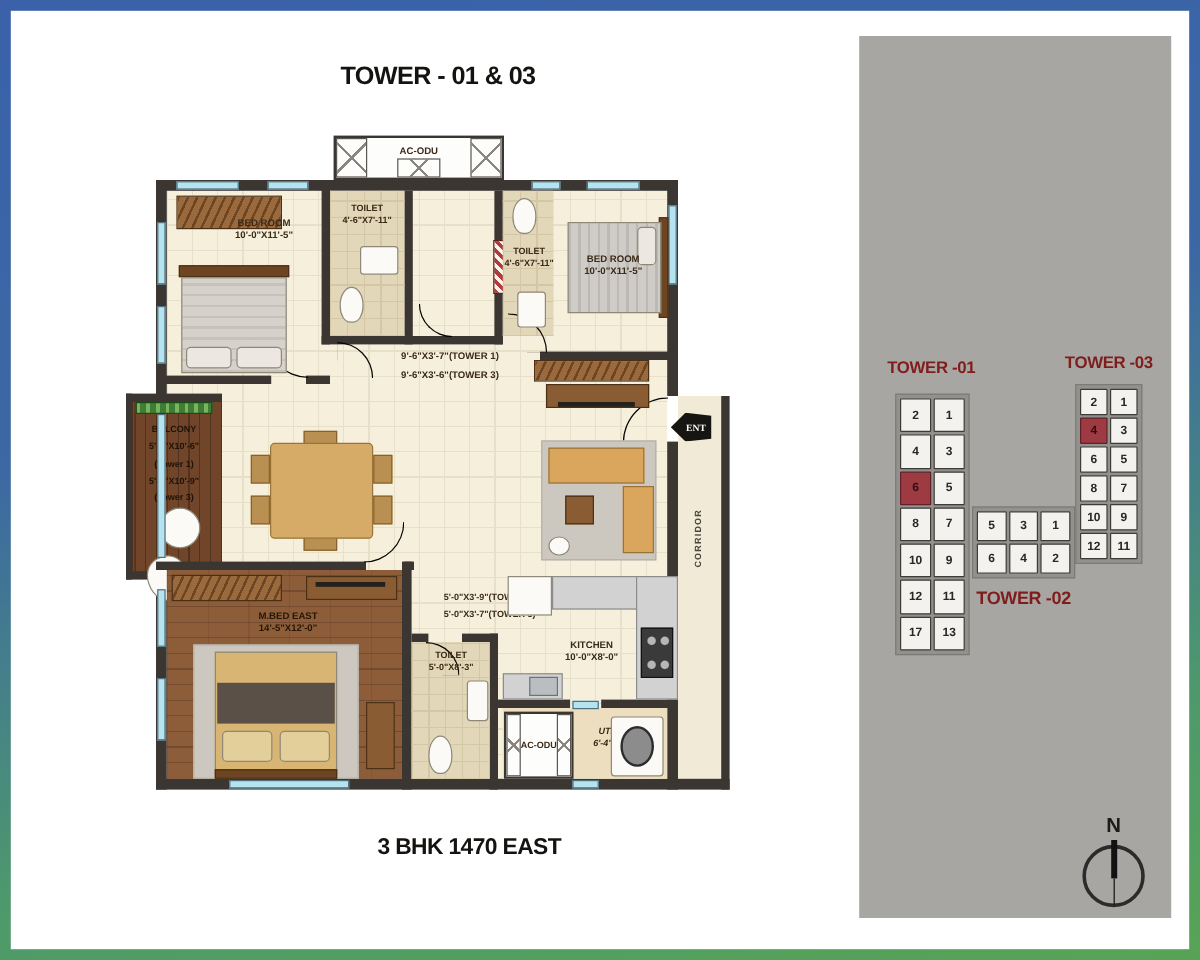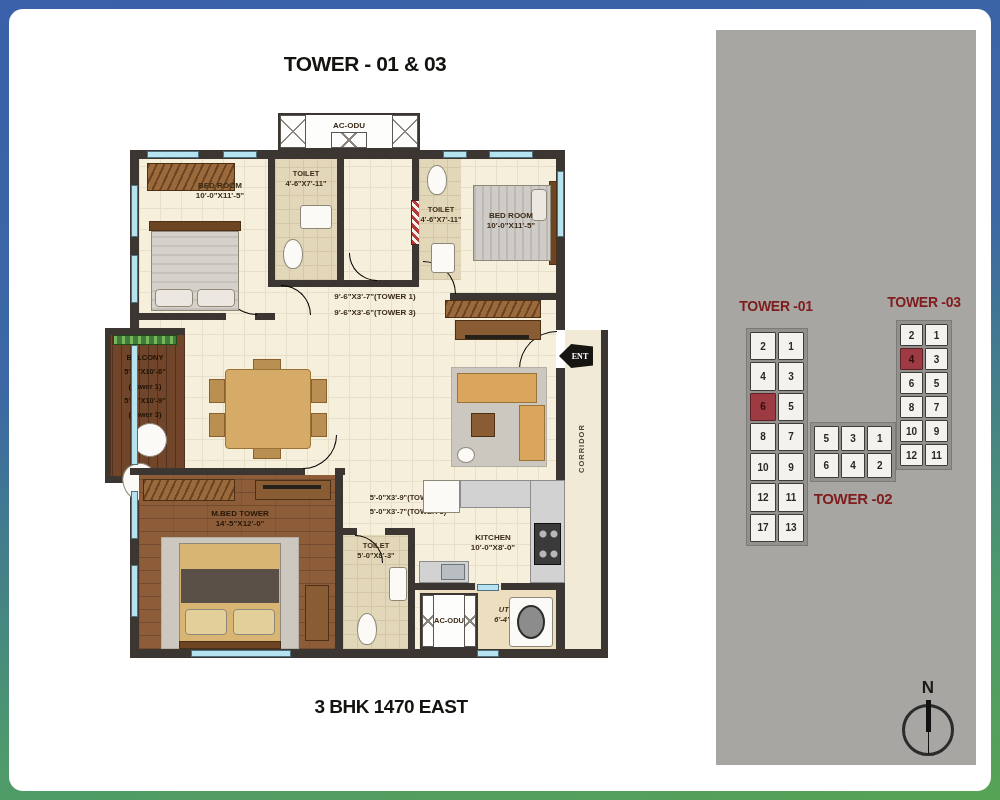--- a/index.html
+++ b/index.html
@@ -1,19 +1,19 @@
 <!DOCTYPE html>
 <html><head>
 <meta charset="utf-8">
 <style>
   * { margin:0; padding:0; box-sizing:border-box; }
   body { font-family:"Liberation Sans", sans-serif; }
   .frame { position:relative; width:1000px; height:800px;
            background:linear-gradient(170deg,#3a61a9 0%,#3c68a4 40%,#4e9a6b 78%,#57a355 100%); }
-  .canvas { position:absolute; left:9px; top:9px; right:9px; bottom:9px; background:#ffffff; overflow:hidden;border-radius:14px; }
+  .canvas { position:absolute; left:9px; top:9px; right:9px; bottom:9px; background:#ffffff; overflow:hidden; }
   .abs { position:absolute; }
 
   .page-title { font-size:21px; font-weight:800; letter-spacing:-0.5px; color:#151310; text-align:center; }
   .page-footer { font-size:19px; font-weight:800; letter-spacing:-0.5px; color:#151310; text-align:center; }
 
   
   .plan { left:96px; top:104px; width:500px; height:547px; }
   .wall { background:#3b3632; }
   .floor { background:#f5efdb;
     background-image:repeating-linear-gradient(0deg,#e7e0c9 0 1px,transparent 1px 21px),
@@ -202,21 +202,21 @@
     <div class="abs cabinet" style="left:366px;top:300px;width:24px;height:24px;"></div>
     <div class="abs fix" style="left:352px;top:334px;width:18px;height:16px;border-radius:50%;"></div>
 
     <div class="abs ent-arrow" style="left:454px;top:231px;width:34px;height:24px;font-family:Liberation Serif, serif;">ENT</div>
 
     <div class="abs mbed-floor" style="left:34px;top:362px;width:196px;height:174px;"></div>
     <div class="abs wardrobe" style="left:38px;top:366px;width:92px;height:22px;"></div>
     <div class="abs cabinet" style="left:150px;top:367px;width:76px;height:20px;"></div>
     <div class="abs" style="left:158px;top:372px;width:58px;height:4px;background:#24201c;"></div>
     <div class="abs lbl" style="left:70px;top:396px;width:130px;color:#241708;">
-      <div>M.BED TOWER</div>
+      <div>M.BED EAST</div>
       <div>14'-5"X12'-0"</div>
     </div>
     <div class="abs rug" style="left:56px;top:424px;width:138px;height:112px;"></div>
     <div class="abs fix" style="left:74px;top:430px;width:102px;height:104px;background:#d9b574;"></div>
     <div class="abs" style="left:76px;top:456px;width:98px;height:34px;background:#5a5048;"></div>
     <div class="abs fix" style="left:80px;top:496px;width:42px;height:26px;border-radius:4px;background:#e3cf9a;"></div>
     <div class="abs fix" style="left:128px;top:496px;width:42px;height:26px;border-radius:4px;background:#e3cf9a;"></div>
     <div class="abs" style="left:74px;top:528px;width:102px;height:8px;background:#6e4522;border:1px solid #4b3015;"></div>
     <div class="abs cabinet" style="left:200px;top:472px;width:24px;height:56px;"></div>
 

